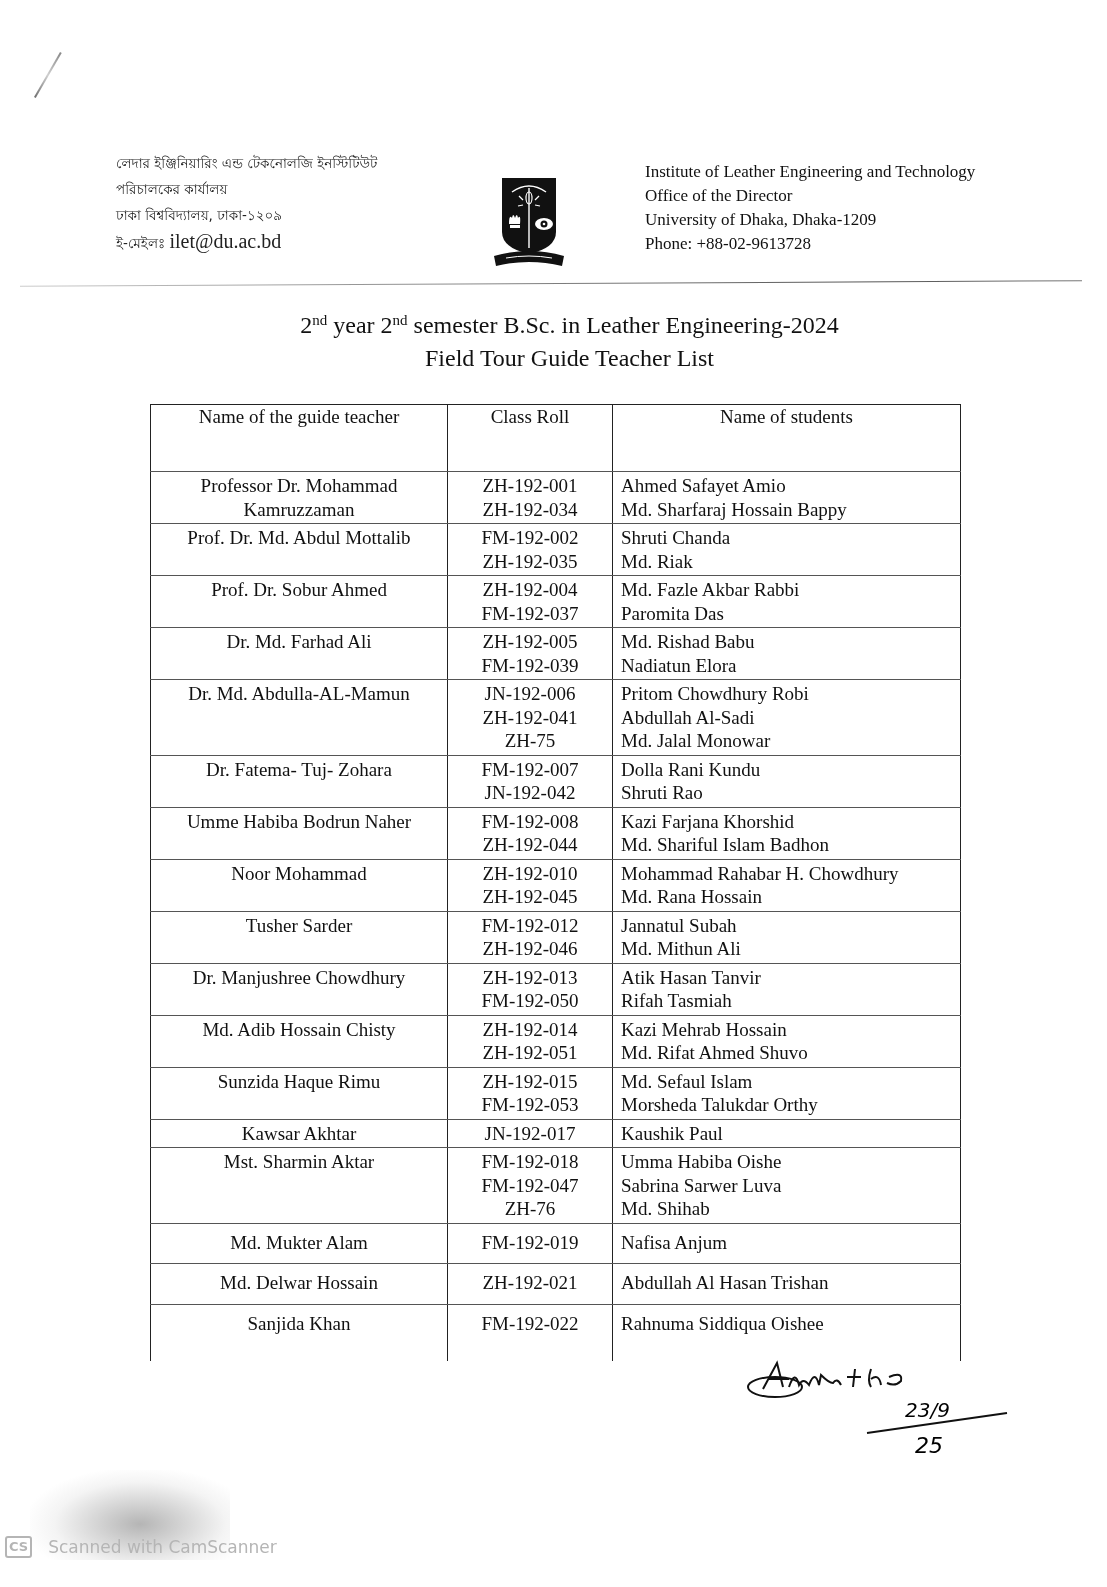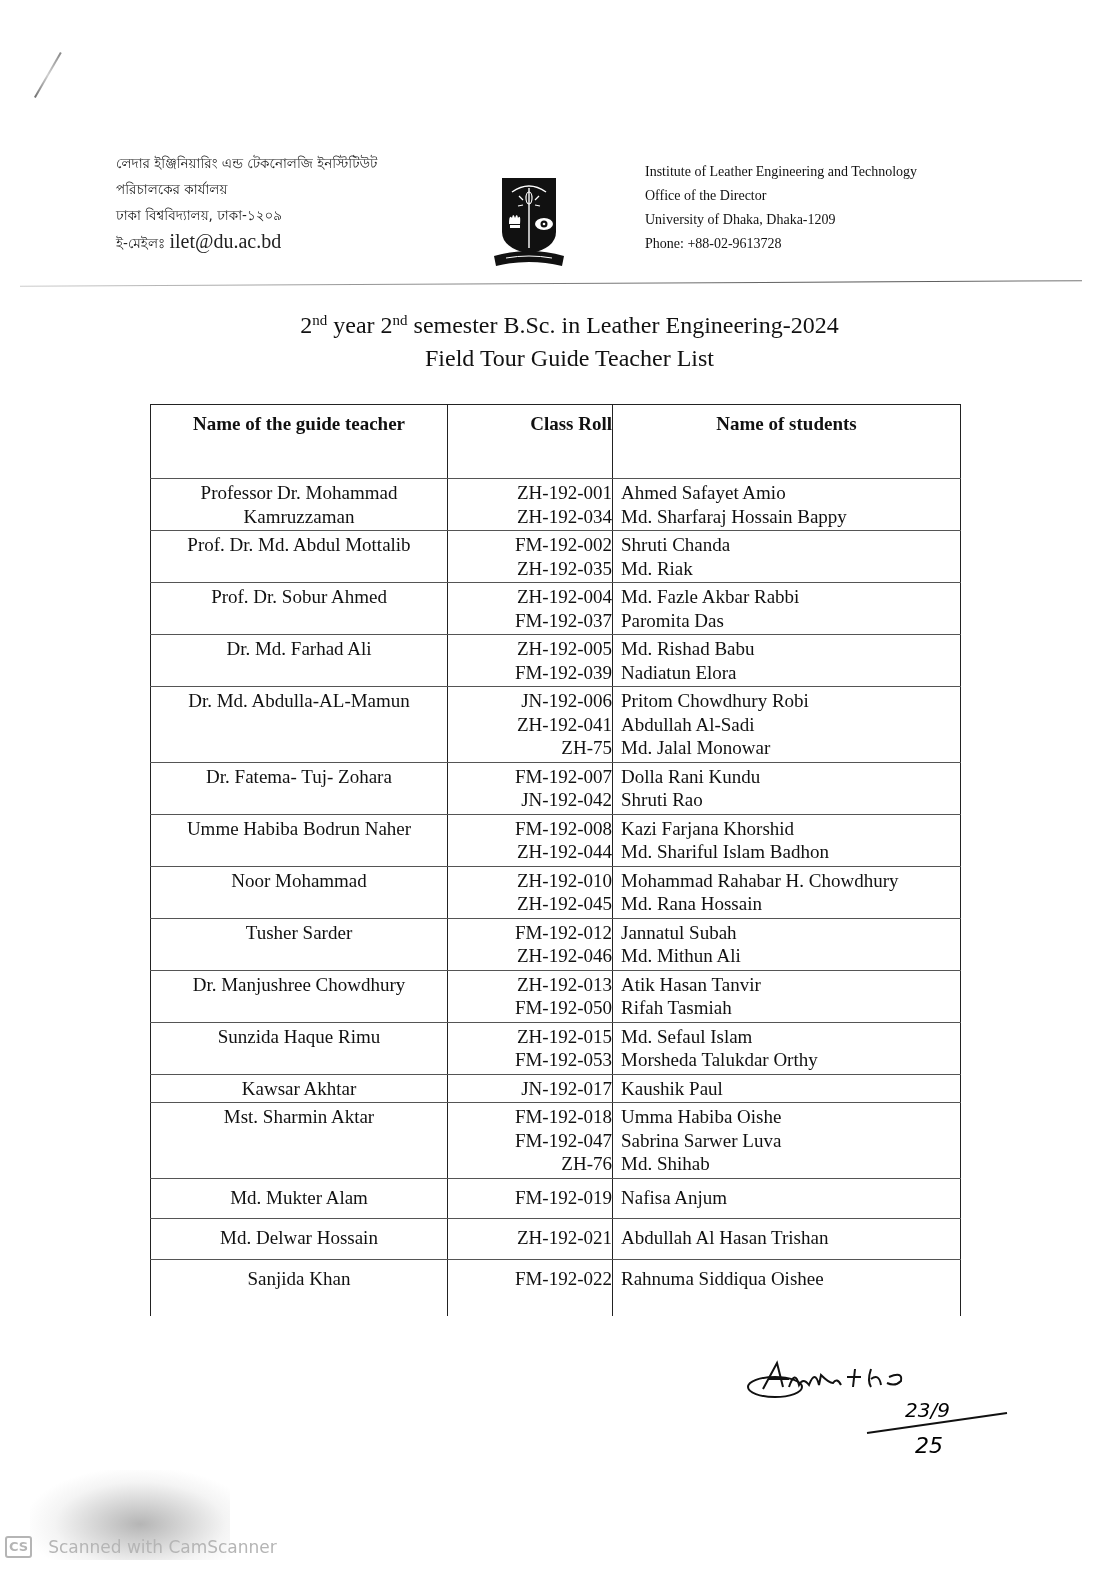--- a/index.html
+++ b/index.html
@@ -15,21 +15,21 @@
     }
     .bn-block {
       position: absolute; left: 116px; top: 150px; font-size: 13.5px; line-height: 26px;
       font-family: "DejaVu Sans", sans-serif; color: #222;
     }
     .bn-block .email { font-family: "Liberation Serif", serif; font-size: 20px; }
     .logo {
       position: absolute; left: 492px; top: 174px; width: 74px; height: 96px;
     }
     .en-block {
-      position: absolute; left: 645px; top: 160px; font-size: 14px; line-height: 24px; color: #111;
+      position: absolute; left: 645px; top: 160px; font-size: 17px; line-height: 24px; color: #111;
     }
     .header-rule {
       position: absolute; left: 20px; top: 283px; width: 1062px; height: 1px;
       background: linear-gradient(90deg, #ccc 0%, #999 30%, #555 80%, #777 100%);
       transform: rotate(-0.3deg);
     }
     .title {
       position: absolute; left: 16px; width: 1107px; text-align: center; font-size: 24px; color: #111;
     }
     .title sup { font-size: 15px; vertical-align: 8px; }
@@ -37,23 +37,23 @@
     .title-2 { top: 345px; }
     table.guide {
       position: absolute; left: 150px; top: 404px; width: 811px;
       border-collapse: collapse; font-size: 19px;
     }
     table.guide th, table.guide td {
       border-left: 1.4px solid #222; border-right: 1.4px solid #222;
       border-top: 1.2px solid #555; border-bottom: 1.2px solid #555;
       vertical-align: top; padding: 0; line-height: 23.5px;
     }
-    table.guide thead th { border-top: 1.5px solid #222; font-weight: bold; height: 66px; padding-top: 7px; }
+    table.guide thead th { border-top: 1.5px solid #222; font-weight: normal; height: 66px; padding-top: 0; }
     table.guide th.c1, table.guide td.c1 { width: 296px; text-align: center; }
-    table.guide th.c2, table.guide td.c2 { width: 164px; text-align: right; }
+    table.guide th.c2, table.guide td.c2 { width: 164px; text-align: center; }
     table.guide th.c3 { text-align: center; vertical-align: top; }
     table.guide td.c3 { text-align: left; padding-left: 8px; }
     table.guide td { padding-top: 2px; padding-bottom: 2px; }
     table.guide tr.tall td { padding-top: 7px; padding-bottom: 9px; }
     table.guide tbody tr:last-child td { border-bottom: none; height: 40px; }
     .line { display: block; }
     .signature {
       position: absolute; left: 745px; top: 1355px; width: 280px; height: 110px;
     }
     .sig-date {
@@ -256,20 +256,33 @@
           <span class="line">ZH-192-013</span>
           <span class="line">FM-192-050</span>
         </td>
         <td class="c3">
           <span class="line">Atik Hasan Tanvir</span>
           <span class="line">Rifah Tasmiah</span>
         </td>
       </tr>
       <tr>
         <td class="c1">
+          <span class="line">Md. Adib Hossain Chisty</span>
+        </td>
+        <td class="c2">
+          <span class="line">ZH-192-014</span>
+          <span class="line">ZH-192-051</span>
+        </td>
+        <td class="c3">
+          <span class="line">Kazi Mehrab Hossain</span>
+          <span class="line">Md. Rifat Ahmed Shuvo</span>
+        </td>
+      </tr>
+      <tr>
+        <td class="c1">
           <span class="line">Sunzida Haque Rimu</span>
         </td>
         <td class="c2">
           <span class="line">ZH-192-015</span>
           <span class="line">FM-192-053</span>
         </td>
         <td class="c3">
           <span class="line">Md. Sefaul Islam</span>
           <span class="line">Morsheda Talukdar Orthy</span>
         </td>

